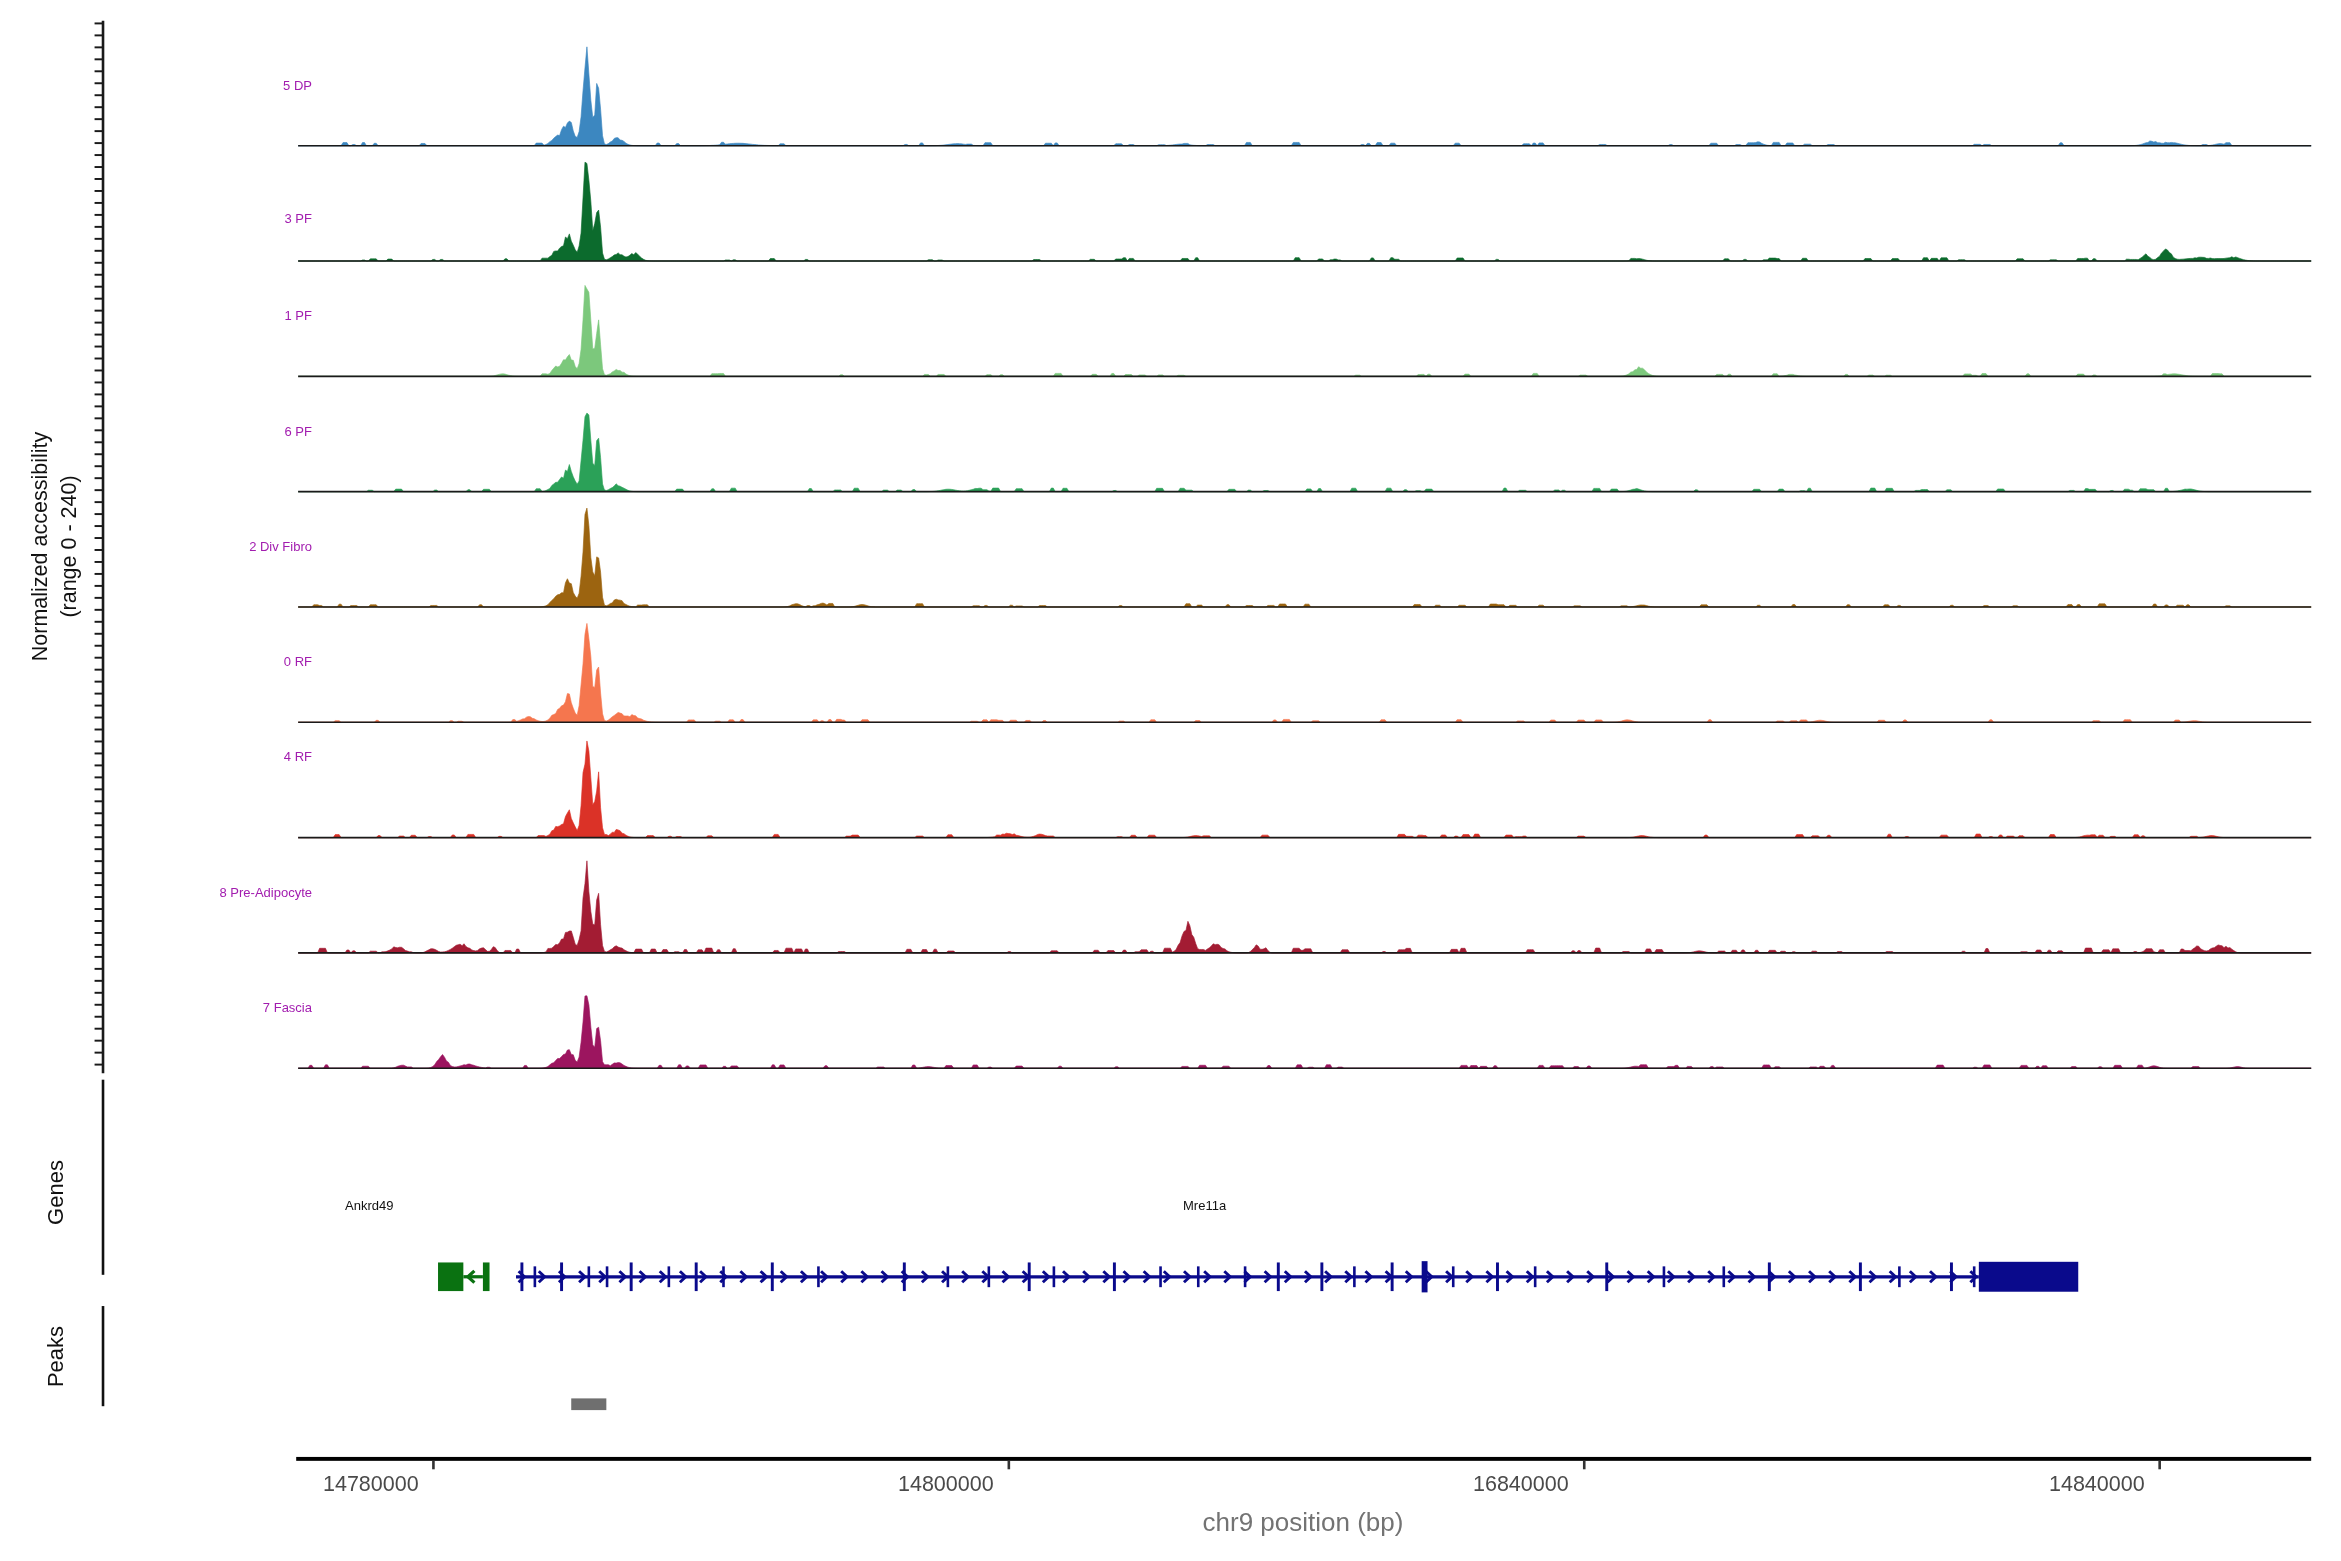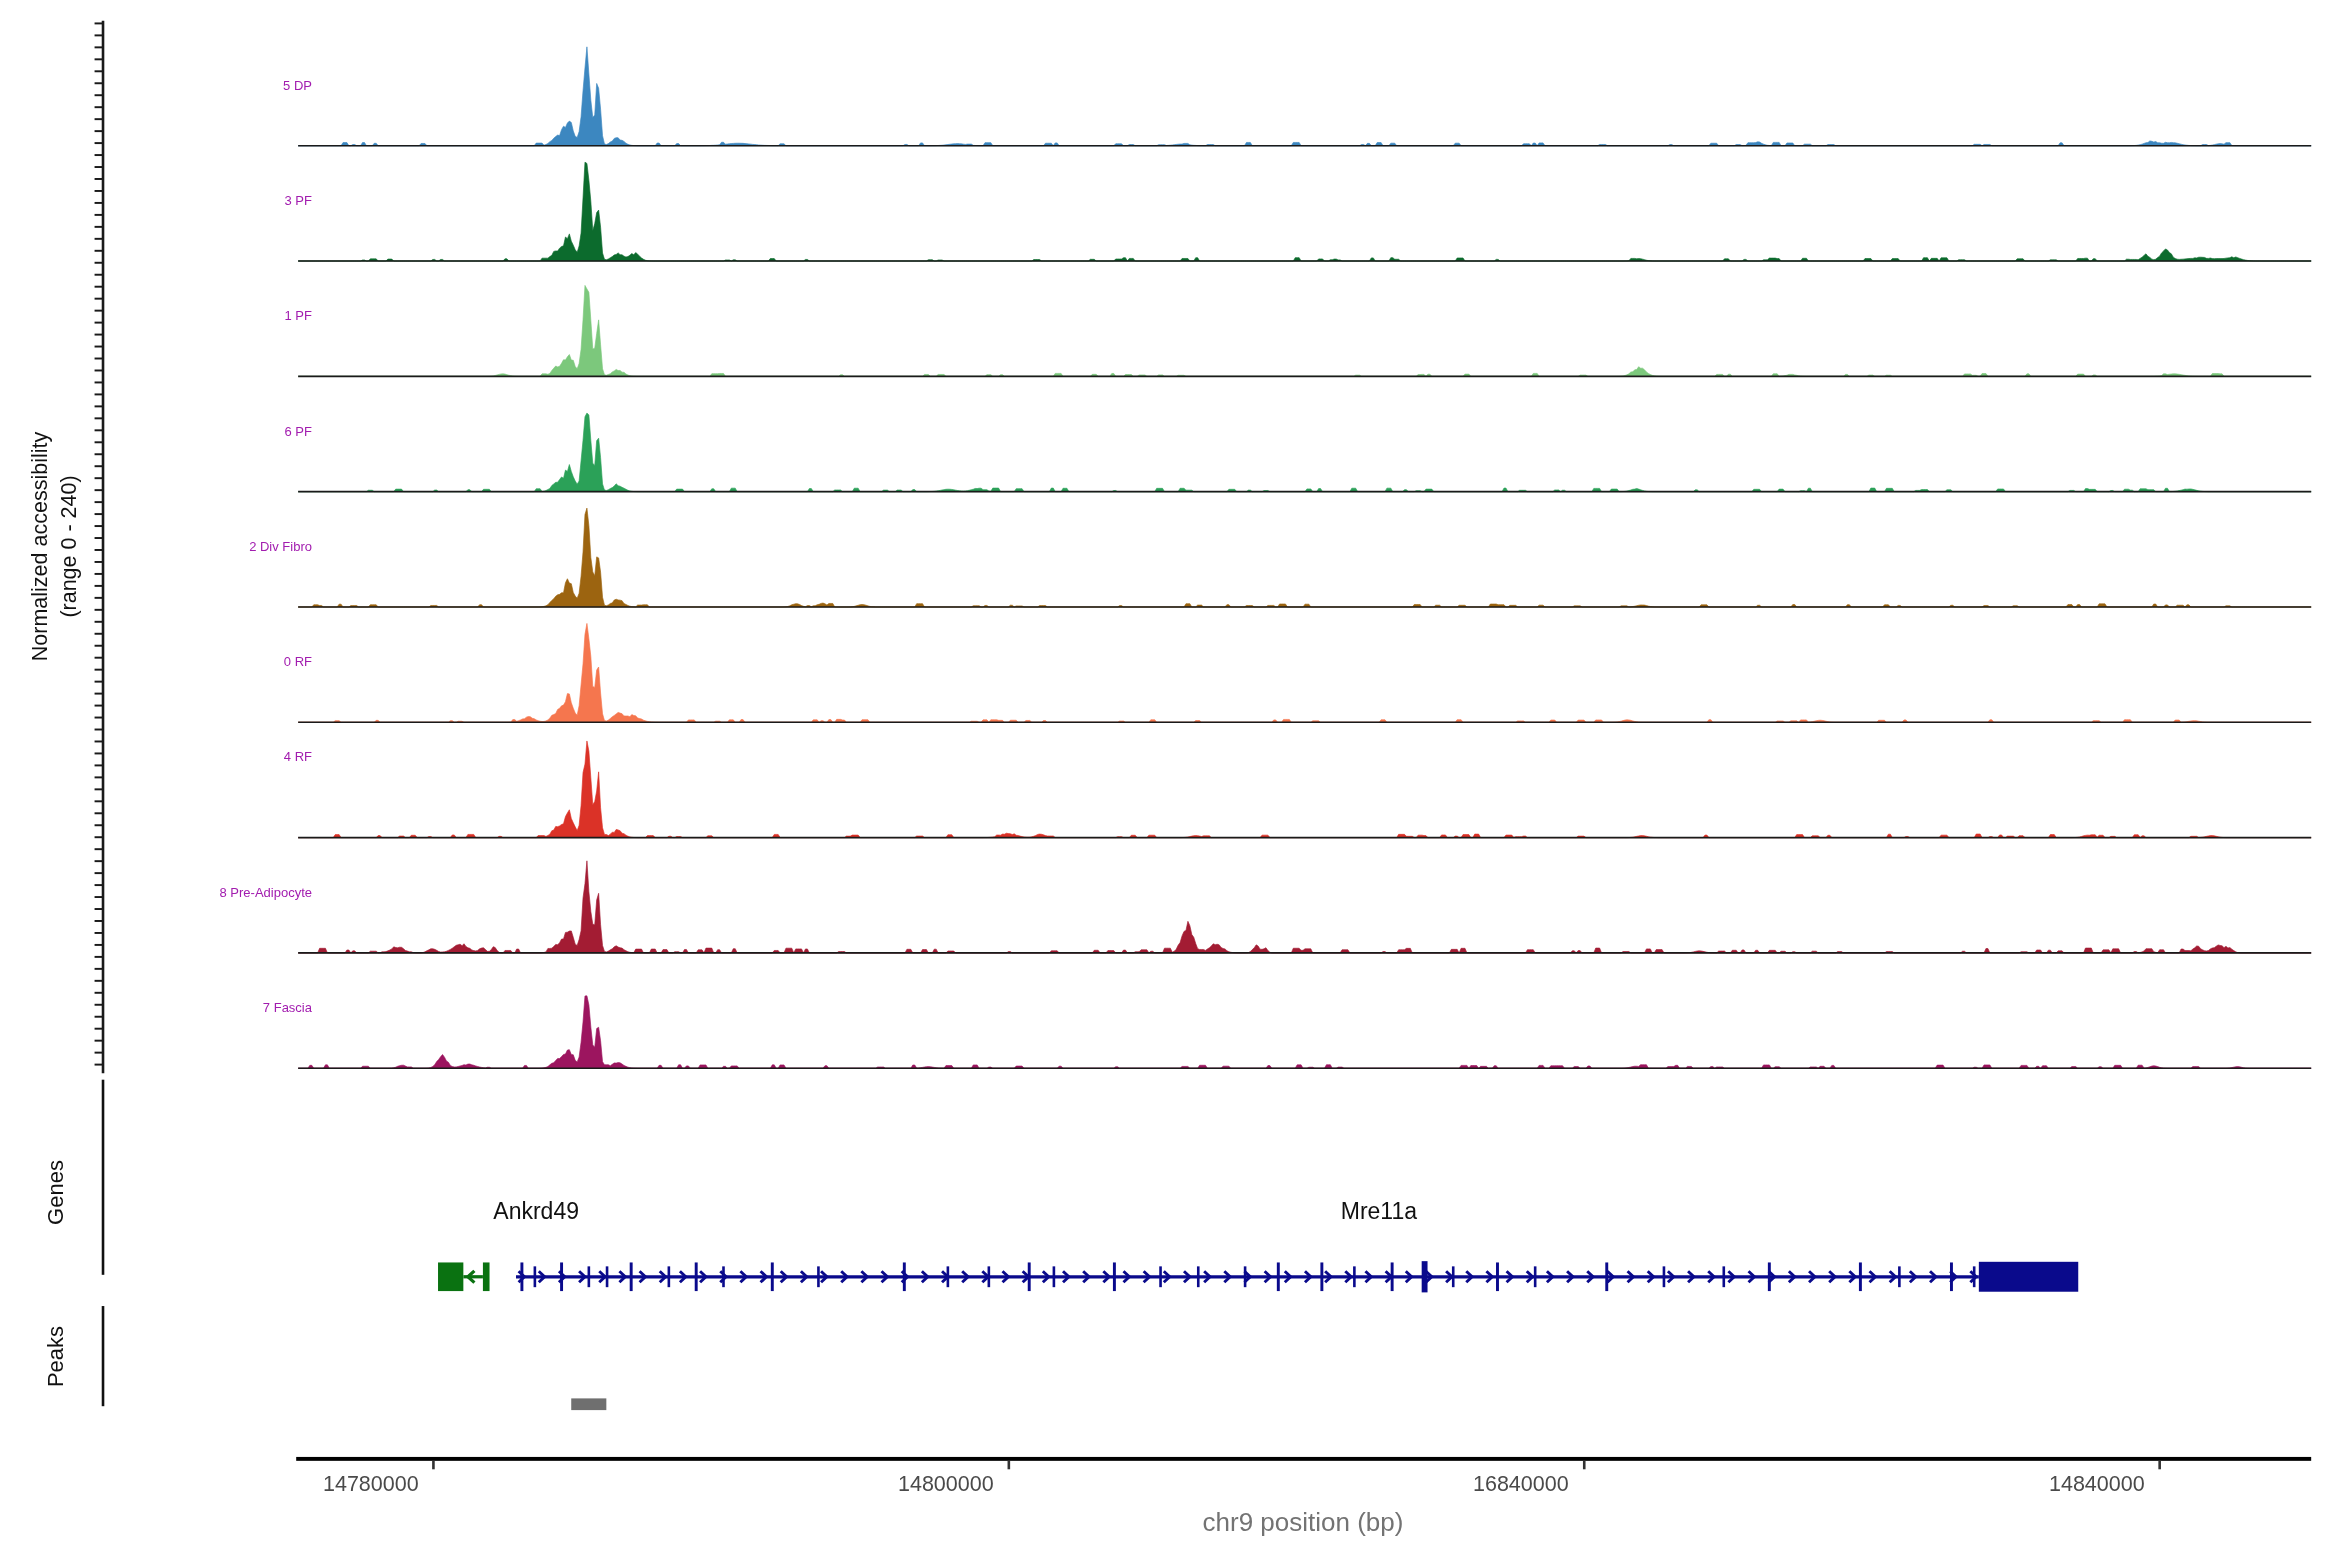--- a/index.html
+++ b/index.html
@@ -7,21 +7,21 @@
          font-family:"Liberation Sans",sans-serif;overflow:hidden}
   #plot-svg{position:absolute;left:0;top:0}
   .track-label{position:absolute;left:78px;width:234px;height:26px;line-height:26px;
                text-align:right;font-size:13px;color:#a21caf;white-space:nowrap}
   .ylab{position:absolute;left:-173px;top:518px;width:455px;height:57px;
         transform:rotate(-90deg);text-align:center;font-size:21.5px;line-height:29px;color:#111}
   .seclab{position:absolute;left:-62px;width:234px;height:29px;line-height:29px;
           transform:rotate(-90deg);text-align:center;font-size:22px;color:#111}
   #genes-label{top:1178px}
   #peaks-label{top:1342px}
-  .gene-label{position:absolute;width:234px;text-align:right;font-size:23px;color:#111;top:1198px}
+  .gene-label{position:absolute;width:234px;text-align:left;font-size:13px;color:#111;top:1198px}
   .tick-label{position:absolute;width:221px;text-align:left;font-size:21.5px;color:#4a4a4a;top:1472px}
   .axis-title{position:absolute;left:1043px;width:520px;text-align:center;top:1507px;
               font-size:26px;color:#737373}
 </style>
 </head>
 <body>
 
 <div id="stage">
   <svg id="plot-svg" width="2342" height="1561" viewBox="0 0 3600 2400">
       <path d="M 458 224.0 L 458 224.0 L 461 224.0 L 464 224.0 L 467 224.0 L 470 224.0 L 473 224.0 L 476 224.0 L 479 224.0 L 482 224.0 L 485 224.0 L 488 224.0 L 491 224.0 L 494 224.0 L 497 224.0 L 500 224.0 L 503 224.0 L 506 224.0 L 509 224.0 L 512 224.0 L 515 224.0 L 518 224.0 L 521 224.0 L 524 224.0 L 527 219.2 L 530 219.2 L 533 219.2 L 536 224.0 L 539 224.0 L 542 222.3 L 545 222.3 L 548 224.0 L 551 224.0 L 554 224.0 L 557 219.1 L 560 219.1 L 563 224.0 L 566 224.0 L 569 224.0 L 572 224.0 L 575 220.3 L 578 220.3 L 581 224.0 L 584 224.0 L 587 224.0 L 590 224.0 L 593 224.0 L 596 224.0 L 599 224.0 L 602 224.0 L 605 224.0 L 608 224.0 L 611 224.0 L 614 224.0 L 617 224.0 L 620 224.0 L 623 224.0 L 626 224.0 L 629 224.0 L 632 224.0 L 635 224.0 L 638 224.0 L 641 224.0 L 644 224.0 L 647 220.6 L 650 220.6 L 653 220.6 L 656 224.0 L 659 224.0 L 662 224.0 L 665 224.0 L 668 224.0 L 671 224.0 L 674 224.0 L 677 224.0 L 680 224.0 L 683 224.0 L 686 224.0 L 689 224.0 L 692 224.0 L 695 224.0 L 698 224.0 L 701 224.0 L 704 224.0 L 707 224.0 L 710 224.0 L 713 224.0 L 716 224.0 L 719 224.0 L 722 224.0 L 725 224.0 L 728 224.0 L 731 224.0 L 734 224.0 L 737 224.0 L 740 224.0 L 743 224.0 L 746 224.0 L 749 224.0 L 752 224.0 L 755 224.0 L 758 224.0 L 761 224.0 L 764 224.0 L 767 224.0 L 770 224.0 L 773 224.0 L 776 224.0 L 779 224.0 L 782 224.0 L 785 224.0 L 788 224.0 L 791 224.0 L 794 224.0 L 797 224.0 L 800 224.0 L 803 224.0 L 806 224.0 L 809 224.0 L 812 224.0 L 815 224.0 L 818 224.0 L 821 224.0 L 824 220.0 L 827 220.0 L 830 220.0 L 833 220.0 L 836 223.2 L 839 222.2 L 842 220.5 L 845 217.8 L 848 215.9 L 851 212.5 L 854 209.9 L 857 207.7 L 860 208.5 L 863 199.3 L 866 194.1 L 869 195.9 L 872 189.2 L 875 186.2 L 878 188.3 L 881 201.3 L 884 209.6 L 887 211.3 L 890 202.3 L 893 179.5 L 896 139.4 L 899 104.4 L 902 72.0 L 905 113.8 L 908 154.1 L 911 180.8 L 914 176.7 L 917 128.3 L 920 135.6 L 923 167.8 L 926 208.7 L 929 221.4 L 932 222.1 L 935 220.8 L 938 218.3 L 941 216.9 L 944 212.8 L 947 211.6 L 950 211.8 L 953 215.3 L 956 215.7 L 959 217.4 L 962 220.1 L 965 221.8 L 968 222.8 L 971 223.5 L 974 223.8 L 977 223.9 L 980 224.0 L 983 224.0 L 986 224.0 L 989 224.0 L 992 224.0 L 995 224.0 L 998 224.0 L 1001 224.0 L 1004 224.0 L 1007 224.0 L 1010 219.9 L 1013 219.9 L 1016 224.0 L 1019 224.0 L 1022 224.0 L 1025 224.0 L 1028 224.0 L 1031 224.0 L 1034 224.0 L 1037 224.0 L 1040 220.7 L 1043 220.7 L 1046 224.0 L 1049 224.0 L 1052 224.0 L 1055 224.0 L 1058 224.0 L 1061 224.0 L 1064 224.0 L 1067 224.0 L 1070 224.0 L 1073 224.0 L 1076 224.0 L 1079 223.9 L 1082 223.9 L 1085 223.8 L 1088 223.8 L 1091 223.7 L 1094 223.5 L 1097 223.4 L 1100 223.2 L 1103 222.9 L 1106 222.7 L 1109 218.7 L 1112 218.7 L 1115 221.7 L 1118 221.3 L 1121 221.0 L 1124 220.7 L 1127 220.5 L 1130 220.3 L 1133 220.2 L 1136 220.2 L 1139 220.3 L 1142 220.4 L 1145 220.7 L 1148 220.9 L 1151 221.3 L 1154 221.6 L 1157 222.0 L 1160 222.3 L 1163 222.6 L 1166 222.9 L 1169 223.1 L 1172 223.3 L 1175 223.5 L 1178 223.6 L 1181 223.7 L 1184 223.8 L 1187 223.9 L 1190 223.9 L 1193 223.9 L 1196 224.0 L 1199 221.1 L 1202 221.1 L 1205 221.1 L 1208 224.0 L 1211 224.0 L 1214 224.0 L 1217 224.0 L 1220 224.0 L 1223 224.0 L 1226 224.0 L 1229 224.0 L 1232 224.0 L 1235 224.0 L 1238 224.0 L 1241 224.0 L 1244 224.0 L 1247 224.0 L 1250 224.0 L 1253 224.0 L 1256 224.0 L 1259 224.0 L 1262 224.0 L 1265 224.0 L 1268 224.0 L 1271 224.0 L 1274 224.0 L 1277 224.0 L 1280 224.0 L 1283 224.0 L 1286 224.0 L 1289 224.0 L 1292 224.0 L 1295 224.0 L 1298 224.0 L 1301 224.0 L 1304 224.0 L 1307 224.0 L 1310 224.0 L 1313 224.0 L 1316 224.0 L 1319 224.0 L 1322 224.0 L 1325 224.0 L 1328 224.0 L 1331 224.0 L 1334 224.0 L 1337 224.0 L 1340 224.0 L 1343 224.0 L 1346 224.0 L 1349 224.0 L 1352 224.0 L 1355 224.0 L 1358 224.0 L 1361 224.0 L 1364 224.0 L 1367 224.0 L 1370 224.0 L 1373 224.0 L 1376 224.0 L 1379 224.0 L 1382 224.0 L 1385 224.0 L 1388 224.0 L 1391 222.1 L 1394 222.1 L 1397 224.0 L 1400 224.0 L 1403 224.0 L 1406 224.0 L 1409 224.0 L 1412 224.0 L 1415 219.7 L 1418 219.7 L 1421 224.0 L 1424 224.0 L 1427 224.0 L 1430 224.0 L 1433 223.9 L 1436 223.9 L 1439 223.8 L 1442 223.7 L 1445 223.5 L 1448 223.3 L 1451 223.0 L 1454 222.6 L 1457 222.2 L 1460 221.8 L 1463 221.4 L 1466 221.1 L 1469 220.9 L 1472 220.8 L 1475 221.0 L 1478 221.2 L 1481 221.6 L 1484 222.0 L 1487 221.5 L 1490 221.5 L 1493 221.5 L 1496 223.5 L 1499 223.7 L 1502 223.8 L 1505 223.9 L 1508 223.9 L 1511 224.0 L 1514 219.3 L 1517 219.3 L 1520 219.3 L 1523 219.3 L 1526 224.0 L 1529 224.0 L 1532 224.0 L 1535 224.0 L 1538 224.0 L 1541 224.0 L 1544 224.0 L 1547 224.0 L 1550 224.0 L 1553 224.0 L 1556 224.0 L 1559 224.0 L 1562 224.0 L 1565 224.0 L 1568 224.0 L 1571 224.0 L 1574 224.0 L 1577 224.0 L 1580 224.0 L 1583 224.0 L 1586 224.0 L 1589 224.0 L 1592 224.0 L 1595 224.0 L 1598 224.0 L 1601 224.0 L 1604 224.0 L 1607 220.2 L 1610 220.2 L 1613 220.2 L 1616 220.2 L 1619 224.0 L 1622 219.7 L 1625 219.7 L 1628 224.0 L 1631 224.0 L 1634 224.0 L 1637 224.0 L 1640 224.0 L 1643 224.0 L 1646 224.0 L 1649 224.0 L 1652 224.0 L 1655 224.0 L 1658 224.0 L 1661 224.0 L 1664 224.0 L 1667 224.0 L 1670 224.0 L 1673 224.0 L 1676 224.0 L 1679 224.0 L 1682 224.0 L 1685 224.0 L 1688 224.0 L 1691 224.0 L 1694 224.0 L 1697 224.0 L 1700 224.0 L 1703 224.0 L 1706 224.0 L 1709 224.0 L 1712 224.0 L 1715 221.0 L 1718 221.0 L 1721 221.0 L 1724 221.0 L 1727 224.0 L 1730 224.0 L 1733 224.0 L 1736 222.2 L 1739 222.2 L 1742 222.2 L 1745 224.0 L 1748 224.0 L 1751 224.0 L 1754 224.0 L 1757 224.0 L 1760 224.0 L 1763 224.0 L 1766 224.0 L 1769 224.0 L 1772 224.0 L 1775 224.0 L 1778 224.0 L 1781 222.5 L 1784 222.5 L 1787 222.5 L 1790 222.5 L 1793 223.7 L 1796 223.5 L 1799 223.2 L 1802 222.9 L 1805 222.5 L 1808 222.1 L 1811 221.7 L 1814 221.5 L 1817 221.5 L 1820 220.5 L 1823 220.5 L 1826 220.5 L 1829 222.7 L 1832 223.1 L 1835 223.4 L 1838 223.6 L 1841 223.8 L 1844 223.9 L 1847 223.9 L 1850 224.0 L 1853 224.0 L 1856 222.3 L 1859 222.3 L 1862 222.3 L 1865 222.3 L 1868 224.0 L 1871 224.0 L 1874 224.0 L 1877 224.0 L 1880 224.0 L 1883 224.0 L 1886 224.0 L 1889 224.0 L 1892 224.0 L 1895 224.0 L 1898 224.0 L 1901 224.0 L 1904 224.0 L 1907 224.0 L 1910 224.0 L 1913 224.0 L 1916 219.0 L 1919 219.0 L 1922 219.0 L 1925 224.0 L 1928 224.0 L 1931 224.0 L 1934 224.0 L 1937 224.0 L 1940 224.0 L 1943 224.0 L 1946 224.0 L 1949 224.0 L 1952 224.0 L 1955 224.0 L 1958 224.0 L 1961 224.0 L 1964 224.0 L 1967 224.0 L 1970 224.0 L 1973 224.0 L 1976 224.0 L 1979 224.0 L 1982 224.0 L 1985 224.0 L 1988 219.0 L 1991 219.0 L 1994 219.0 L 1997 219.0 L 2000 224.0 L 2003 224.0 L 2006 224.0 L 2009 224.0 L 2012 224.0 L 2015 224.0 L 2018 224.0 L 2021 224.0 L 2024 224.0 L 2027 224.0 L 2030 224.0 L 2033 224.0 L 2036 224.0 L 2039 224.0 L 2042 224.0 L 2045 224.0 L 2048 224.0 L 2051 224.0 L 2054 224.0 L 2057 224.0 L 2060 224.0 L 2063 224.0 L 2066 224.0 L 2069 224.0 L 2072 224.0 L 2075 224.0 L 2078 224.0 L 2081 224.0 L 2084 224.0 L 2087 224.0 L 2090 224.0 L 2093 222.1 L 2096 222.1 L 2099 224.0 L 2102 220.4 L 2105 220.4 L 2108 224.0 L 2111 224.0 L 2114 224.0 L 2117 219.2 L 2120 219.2 L 2123 219.2 L 2126 224.0 L 2129 224.0 L 2132 224.0 L 2135 224.0 L 2138 220.1 L 2141 220.1 L 2144 220.1 L 2147 224.0 L 2150 224.0 L 2153 224.0 L 2156 224.0 L 2159 224.0 L 2162 224.0 L 2165 224.0 L 2168 224.0 L 2171 224.0 L 2174 224.0 L 2177 224.0 L 2180 224.0 L 2183 224.0 L 2186 224.0 L 2189 224.0 L 2192 224.0 L 2195 224.0 L 2198 224.0 L 2201 224.0 L 2204 224.0 L 2207 224.0 L 2210 224.0 L 2213 224.0 L 2216 224.0 L 2219 224.0 L 2222 224.0 L 2225 224.0 L 2228 224.0 L 2231 224.0 L 2234 224.0 L 2237 220.1 L 2240 220.1 L 2243 220.1 L 2246 224.0 L 2249 224.0 L 2252 224.0 L 2255 224.0 L 2258 224.0 L 2261 224.0 L 2264 224.0 L 2267 224.0 L 2270 224.0 L 2273 224.0 L 2276 224.0 L 2279 224.0 L 2282 224.0 L 2285 224.0 L 2288 224.0 L 2291 224.0 L 2294 224.0 L 2297 224.0 L 2300 224.0 L 2303 224.0 L 2306 224.0 L 2309 224.0 L 2312 224.0 L 2315 224.0 L 2318 224.0 L 2321 224.0 L 2324 224.0 L 2327 224.0 L 2330 224.0 L 2333 224.0 L 2336 224.0 L 2339 224.0 L 2342 221.0 L 2345 221.0 L 2348 221.0 L 2351 221.0 L 2354 224.0 L 2357 219.9 L 2360 219.9 L 2363 224.0 L 2366 219.7 L 2369 219.7 L 2372 219.7 L 2375 224.0 L 2378 224.0 L 2381 224.0 L 2384 224.0 L 2387 224.0 L 2390 224.0 L 2393 224.0 L 2396 224.0 L 2399 224.0 L 2402 224.0 L 2405 224.0 L 2408 224.0 L 2411 224.0 L 2414 224.0 L 2417 224.0 L 2420 224.0 L 2423 224.0 L 2426 224.0 L 2429 224.0 L 2432 224.0 L 2435 224.0 L 2438 224.0 L 2441 224.0 L 2444 224.0 L 2447 224.0 L 2450 224.0 L 2453 224.0 L 2456 224.0 L 2459 222.1 L 2462 222.1 L 2465 222.1 L 2468 222.1 L 2471 224.0 L 2474 224.0 L 2477 224.0 L 2480 224.0 L 2483 224.0 L 2486 224.0 L 2489 224.0 L 2492 224.0 L 2495 224.0 L 2498 224.0 L 2501 224.0 L 2504 224.0 L 2507 224.0 L 2510 224.0 L 2513 224.0 L 2516 224.0 L 2519 224.0 L 2522 224.0 L 2525 224.0 L 2528 224.0 L 2531 224.0 L 2534 224.0 L 2537 224.0 L 2540 224.0 L 2543 224.0 L 2546 224.0 L 2549 224.0 L 2552 224.0 L 2555 224.0 L 2558 224.0 L 2561 224.0 L 2564 224.0 L 2567 222.3 L 2570 222.3 L 2573 224.0 L 2576 224.0 L 2579 224.0 L 2582 224.0 L 2585 224.0 L 2588 224.0 L 2591 224.0 L 2594 224.0 L 2597 224.0 L 2600 224.0 L 2603 224.0 L 2606 224.0 L 2609 224.0 L 2612 224.0 L 2615 224.0 L 2618 224.0 L 2621 224.0 L 2624 224.0 L 2627 224.0 L 2630 220.2 L 2633 220.2 L 2636 220.2 L 2639 220.2 L 2642 224.0 L 2645 224.0 L 2648 224.0 L 2651 224.0 L 2654 224.0 L 2657 224.0 L 2660 224.0 L 2663 224.0 L 2666 224.0 L 2669 222.3 L 2672 222.3 L 2675 222.3 L 2678 223.9 L 2681 223.8 L 2684 223.5 L 2687 219.4 L 2690 219.4 L 2693 219.4 L 2696 219.4 L 2699 219.2 L 2702 218.0 L 2705 218.3 L 2708 220.3 L 2711 221.6 L 2714 222.7 L 2717 223.4 L 2720 223.7 L 2723 223.9 L 2726 218.9 L 2729 218.9 L 2732 218.9 L 2735 218.9 L 2738 224.0 L 2741 224.0 L 2744 224.0 L 2747 219.8 L 2750 219.8 L 2753 219.8 L 2756 219.8 L 2759 224.0 L 2762 224.0 L 2765 224.0 L 2768 224.0 L 2771 224.0 L 2774 221.6 L 2777 221.6 L 2780 221.6 L 2783 221.6 L 2786 224.0 L 2789 224.0 L 2792 224.0 L 2795 224.0 L 2798 224.0 L 2801 224.0 L 2804 224.0 L 2807 224.0 L 2810 222.3 L 2813 222.3 L 2816 222.3 L 2819 222.3 L 2822 224.0 L 2825 224.0 L 2828 224.0 L 2831 224.0 L 2834 224.0 L 2837 224.0 L 2840 224.0 L 2843 224.0 L 2846 224.0 L 2849 224.0 L 2852 224.0 L 2855 224.0 L 2858 224.0 L 2861 224.0 L 2864 224.0 L 2867 224.0 L 2870 224.0 L 2873 224.0 L 2876 224.0 L 2879 224.0 L 2882 224.0 L 2885 224.0 L 2888 224.0 L 2891 224.0 L 2894 224.0 L 2897 224.0 L 2900 224.0 L 2903 224.0 L 2906 224.0 L 2909 224.0 L 2912 224.0 L 2915 224.0 L 2918 224.0 L 2921 224.0 L 2924 224.0 L 2927 224.0 L 2930 224.0 L 2933 224.0 L 2936 224.0 L 2939 224.0 L 2942 224.0 L 2945 224.0 L 2948 224.0 L 2951 224.0 L 2954 224.0 L 2957 224.0 L 2960 224.0 L 2963 224.0 L 2966 224.0 L 2969 224.0 L 2972 224.0 L 2975 224.0 L 2978 224.0 L 2981 224.0 L 2984 224.0 L 2987 224.0 L 2990 224.0 L 2993 224.0 L 2996 224.0 L 2999 224.0 L 3002 224.0 L 3005 224.0 L 3008 224.0 L 3011 224.0 L 3014 224.0 L 3017 224.0 L 3020 224.0 L 3023 224.0 L 3026 224.0 L 3029 224.0 L 3032 224.0 L 3035 221.9 L 3038 221.9 L 3041 221.9 L 3044 221.9 L 3047 224.0 L 3050 222.1 L 3053 222.1 L 3056 222.1 L 3059 222.1 L 3062 224.0 L 3065 224.0 L 3068 224.0 L 3071 224.0 L 3074 224.0 L 3077 224.0 L 3080 224.0 L 3083 224.0 L 3086 224.0 L 3089 224.0 L 3092 224.0 L 3095 224.0 L 3098 224.0 L 3101 224.0 L 3104 224.0 L 3107 224.0 L 3110 224.0 L 3113 224.0 L 3116 224.0 L 3119 224.0 L 3122 224.0 L 3125 224.0 L 3128 224.0 L 3131 224.0 L 3134 224.0 L 3137 224.0 L 3140 224.0 L 3143 224.0 L 3146 224.0 L 3149 224.0 L 3152 224.0 L 3155 224.0 L 3158 224.0 L 3161 224.0 L 3164 224.0 L 3167 219.6 L 3170 219.6 L 3173 224.0 L 3176 224.0 L 3179 224.0 L 3182 224.0 L 3185 224.0 L 3188 224.0 L 3191 224.0 L 3194 224.0 L 3197 224.0 L 3200 224.0 L 3203 224.0 L 3206 224.0 L 3209 224.0 L 3212 224.0 L 3215 224.0 L 3218 224.0 L 3221 224.0 L 3224 224.0 L 3227 224.0 L 3230 224.0 L 3233 224.0 L 3236 224.0 L 3239 224.0 L 3242 224.0 L 3245 224.0 L 3248 224.0 L 3251 224.0 L 3254 224.0 L 3257 224.0 L 3260 224.0 L 3263 224.0 L 3266 224.0 L 3269 224.0 L 3272 224.0 L 3275 224.0 L 3278 223.9 L 3281 223.8 L 3284 223.5 L 3287 223.1 L 3290 222.5 L 3293 221.6 L 3296 220.5 L 3299 219.5 L 3302 219.2 L 3305 216.6 L 3308 217.3 L 3311 218.4 L 3314 217.6 L 3317 219.5 L 3320 219.4 L 3323 220.2 L 3326 220.3 L 3329 218.8 L 3332 219.4 L 3335 219.5 L 3338 219.0 L 3341 219.4 L 3344 219.6 L 3347 220.2 L 3350 221.0 L 3353 221.7 L 3356 222.4 L 3359 222.9 L 3362 223.3 L 3365 223.6 L 3368 223.8 L 3371 223.9 L 3374 223.9 L 3377 224.0 L 3380 224.0 L 3383 224.0 L 3386 222.2 L 3389 222.2 L 3392 222.2 L 3395 223.8 L 3398 223.5 L 3401 223.0 L 3404 222.4 L 3407 221.6 L 3410 221.1 L 3413 220.8 L 3416 221.1 L 3419 221.7 L 3422 219.3 L 3425 219.3 L 3428 219.3 L 3431 223.8 L 3434 223.9 L 3437 224.0 L 3440 224.0 L 3443 224.0 L 3446 224.0 L 3449 224.0 L 3452 224.0 L 3455 224.0 L 3458 224.0 L 3461 224.0 L 3464 224.0 L 3467 224.0 L 3470 224.0 L 3473 224.0 L 3476 224.0 L 3479 224.0 L 3482 224.0 L 3485 224.0 L 3488 224.0 L 3491 224.0 L 3494 224.0 L 3497 224.0 L 3500 224.0 L 3503 224.0 L 3506 224.0 L 3509 224.0 L 3512 224.0 L 3515 224.0 L 3518 224.0 L 3521 224.0 L 3524 224.0 L 3527 224.0 L 3530 224.0 L 3533 224.0 L 3536 224.0 L 3539 224.0 L 3542 224.0 L 3545 224.0 L 3548 224.0 L 3551 224.0 L 3553 224.0 Z" fill="#3C87C0" stroke="#3C87C0" stroke-width="1"></path>
@@ -255,21 +255,21 @@
       <rect x="2433.3634714911313" y="2246" width="4" height="13" fill="#333"></rect>
       <rect x="3318.0452072366966" y="2246" width="4" height="13" fill="#333"></rect>
     </svg>
 
   <div class="ylab">
     <div>Normalized accessibility</div>
     <div>(range 0 - 240)</div>
   </div>
 
   <div class="track-label" style="top:73px">5 DP</div>
-  <div class="track-label" style="top:188px">3 PF</div>
+  <div class="track-label" style="top:206px">3 PF</div>
   <div class="track-label" style="top:303px">1 PF</div>
   <div class="track-label" style="top:419px">6 PF</div>
   <div class="track-label" style="top:534px">2 Div Fibro</div>
   <div class="track-label" style="top:649px">0 RF</div>
   <div class="track-label" style="top:744px">4 RF</div>
   <div class="track-label" style="top:880px">8 Pre-Adipocyte</div>
   <div class="track-label" style="top:995px">7 Fascia</div>
 
   <div class="seclab" id="genes-label">Genes</div>
   <div class="seclab" id="peaks-label">Peaks</div>

